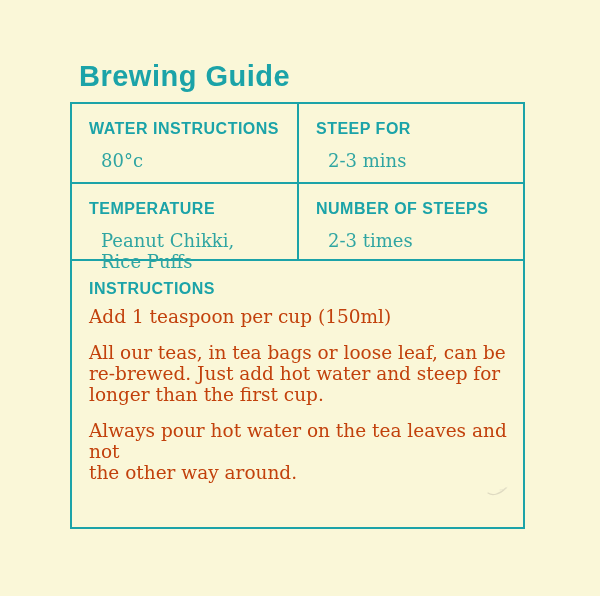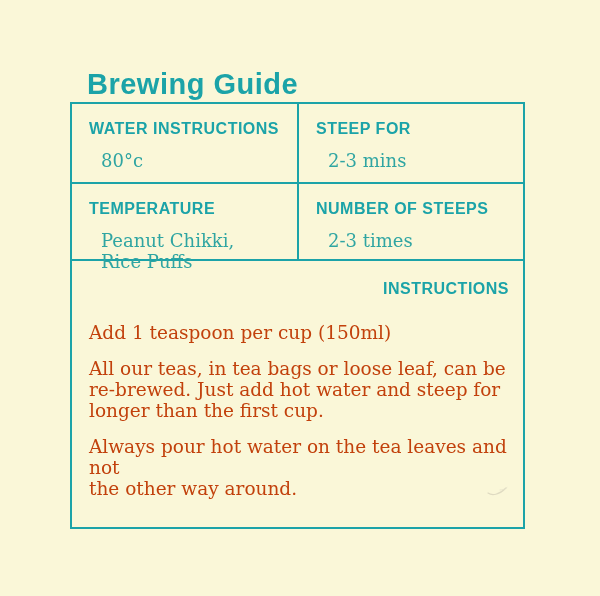--- a/index.html
+++ b/index.html
@@ -6,21 +6,21 @@
   .page{
     position:relative;
     width:600px;height:596px;
     background:#FAF7D8;
     overflow:hidden;
     font-family:"Liberation Sans",sans-serif;
   }
   .title{
     position:absolute;
     left:75px;top:56px;
-    margin:12px;
+    margin:4px;
     font-family:"Liberation Sans",sans-serif;
     font-weight:700;
     font-size:29px;
     letter-spacing:0.5px;
     color:#1BA3A8;
   }
   .btable{
     position:absolute;
     left:70px;top:102px;
     width:455px;height:427px;
@@ -51,21 +51,21 @@
     margin:12px;
   }
   .instructions p{
     font-family:"DejaVu Serif","Liberation Serif",serif;
     font-size:18.5px;
     line-height:21px;
     color:#c2410c;
     margin:0 0 15px 0;
     white-space:pre-line;
   }
-  .instructions .cell-heading{margin-bottom:24px;text-align:right;}
+  .instructions .cell-heading{margin-bottom:8px;}
   .smudge{
     position:absolute;
     left:486px;top:484px;
     opacity:0.55;
   }
 </style>
 </head>
 <body>
 
 <div class="page">

